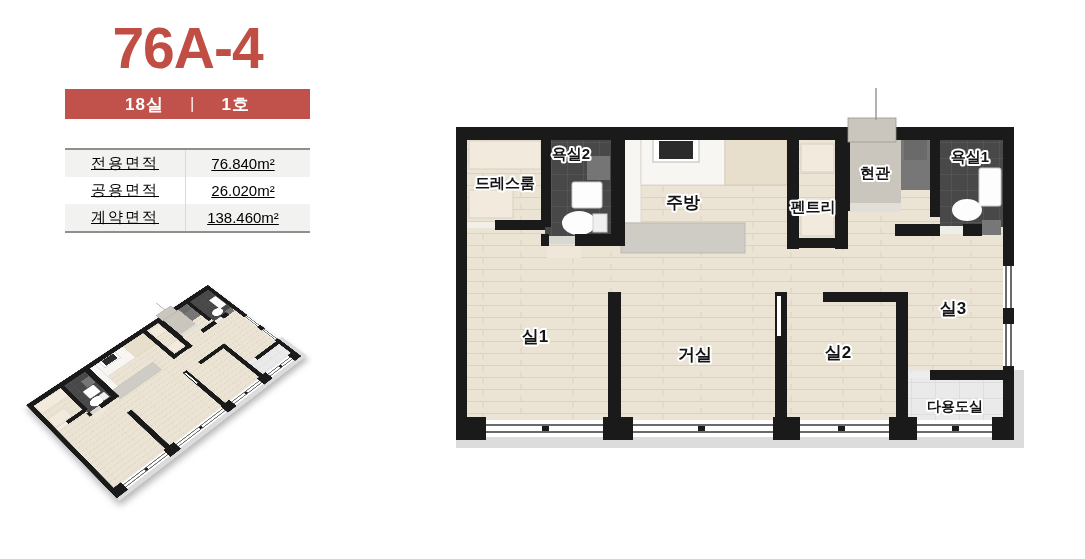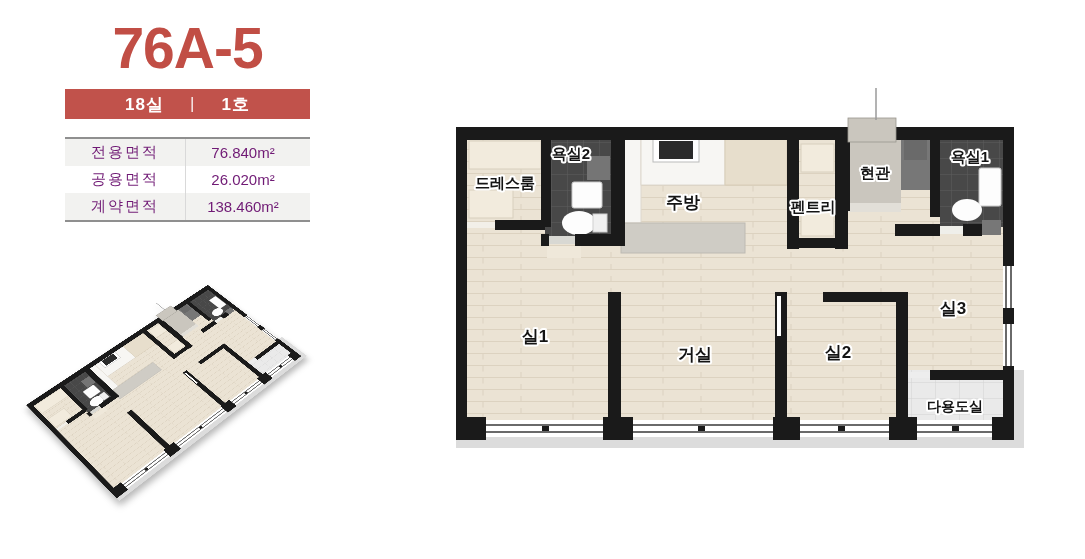--- a/index.html
+++ b/index.html
@@ -14,23 +14,23 @@
     font-size:57px;font-weight:700;letter-spacing:-1px;
     color:#C14E45;line-height:76px;
   }
   .unit-badge{
     margin-top:3px;height:30px;background:#C1524B;color:#fff;
     display:flex;align-items:center;justify-content:center;
     font-size:17px;font-weight:600;letter-spacing:1px;gap:12px;
   }
   .unit-badge .sep{margin:0 14px;font-weight:400;opacity:.9;}
   .area-table{
-    margin-top:18px;width:245px;border-collapse:collapse;
+    margin-top:29px;width:245px;border-collapse:collapse;
     border-top:2px solid #8f8f8f;border-bottom:2px solid #8f8f8f;
-    font-size:15px;color:#701a75;
+    font-size:15px;color:#000000;text-decoration:underline;
   }
   .area-table td{height:27px;padding:0;}
   .area-table tr:nth-child(odd){background:#F2F2F0;}
   .area-table td.lbl{width:120px;text-align:center;letter-spacing:2px;border-right:1px solid #d9d9d9;font-weight:500;}
   .area-table td.val{text-align:center;padding-right:10px;}
   
   .iso-wrap{position:absolute;left:20px;top:248px;width:290px;height:260px;}
   .iso-svg{
     position:absolute;left:50%;top:50%;margin-left:-290px;margin-top:-190px;
     overflow:visible;
@@ -43,21 +43,21 @@
   .rl{font-family:"Liberation Sans",sans-serif;font-weight:700;font-size:15px;
       fill:#141414;stroke:#ffffff;stroke-width:4px;paint-order:stroke;
       stroke-linejoin:round;text-anchor:middle;}
   .rl-lg{font-size:17px;}
   .rl-sm{font-size:14px;}
 </style>
 </head>
 <body>
 
 <div class="left-panel">
-  <h1 class="unit-title">76A-5</h1>
+  <h1 class="unit-title">76A-4</h1>
   <div class="unit-badge">
     <span>18실</span>
     <span class="sep">|</span>
     <span>1호</span>
   </div>
   <table class="area-table">
     <tbody>
       <tr>
         <td class="lbl">전용면적</td>
         <td class="val">76.840m²</td>

